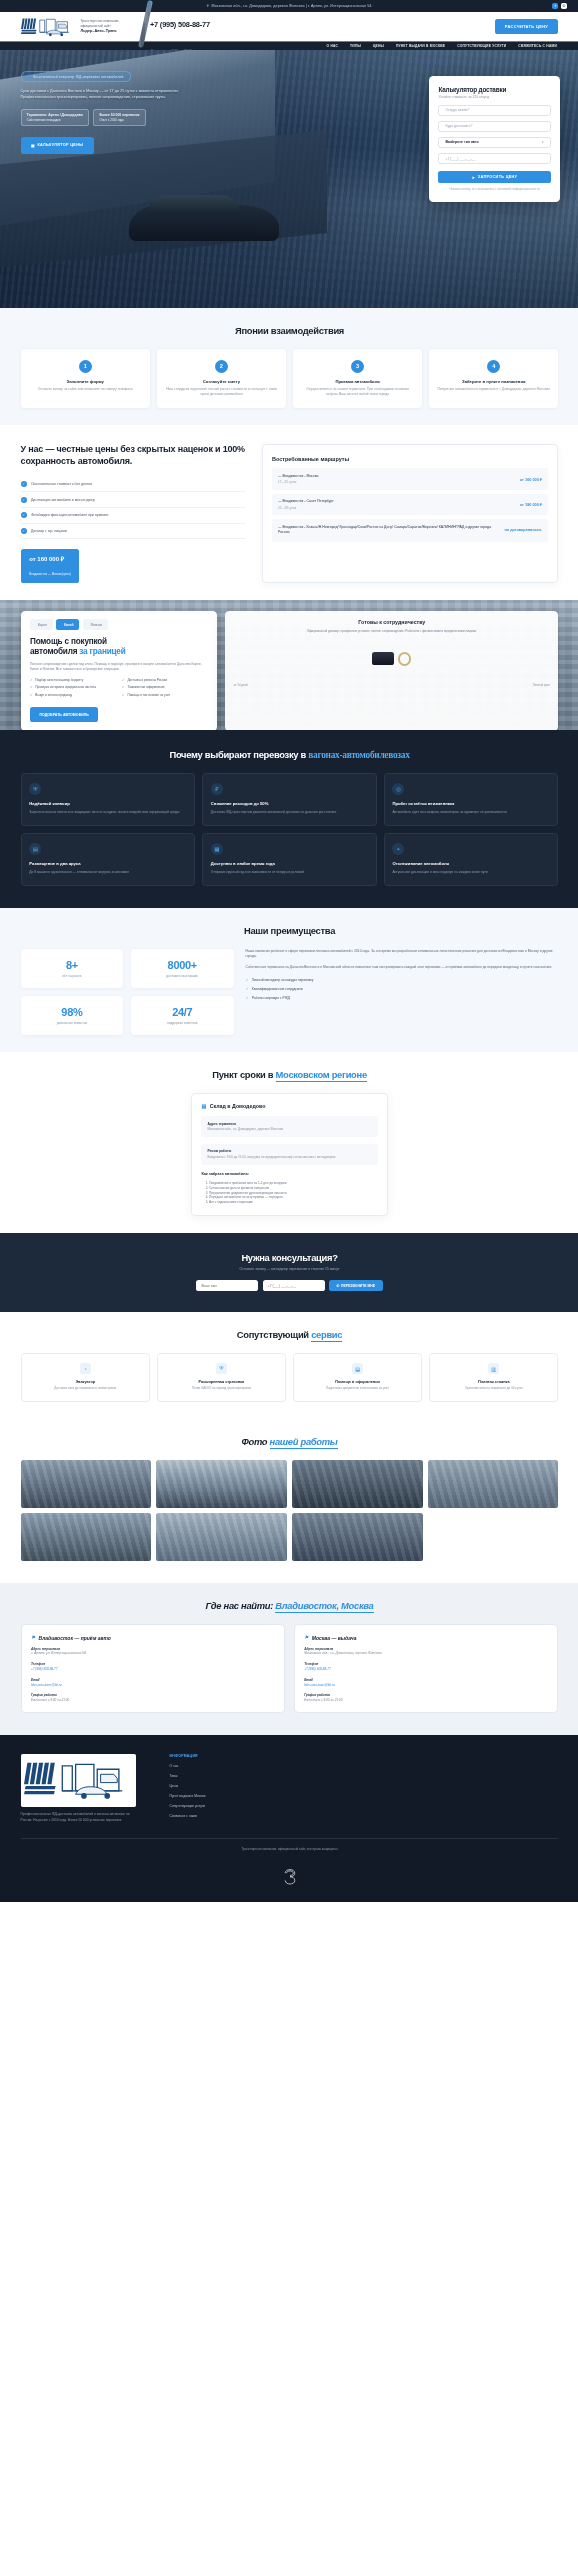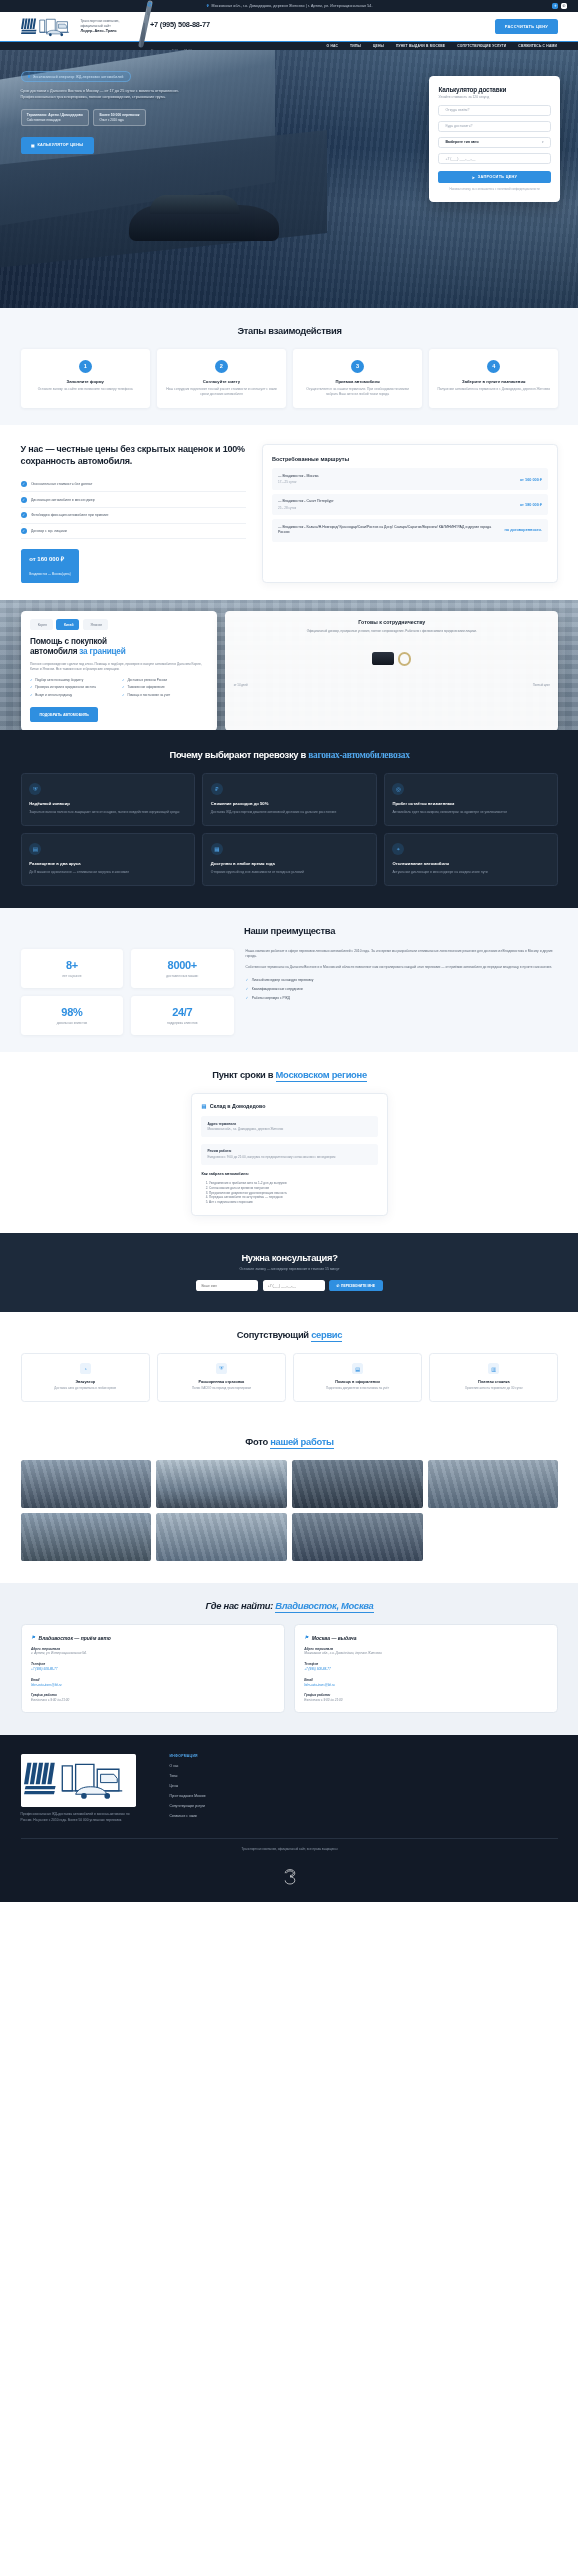--- a/index.html
+++ b/index.html
@@ -368,21 +368,21 @@
     padding: 9.4px 6.9px 10.3px; text-align: center;
   }
   .serv .ic {
     width: 11px; height: 11px; border-radius: 2.6px; background: #eaf3fc; color: #2f8fe0;
     font-size: 5.2px; display: flex; align-items: center; justify-content: center; margin: 0 auto 5.2px;
   }
   .serv h4 { font-size: 3.8px; margin-bottom: 2.6px; }
   .serv p { font-size: 3px; color: #8b95a3; line-height: 1.5; }
 
   
-  .photo-sec { background: #fff; padding-bottom: 22px; }
+  .photo-sec { background: #fff; padding-bottom: 22px; font-style: italic; }
   .photo-grid { display: grid; grid-template-columns: repeat(4, 1fr); gap: 5.2px; margin-top: 13px; }
   .ph {
     height: 48px; border-radius: 2.6px; overflow: hidden; position: relative;
     background: linear-gradient(180deg,#7e8fa0,#4f5f72);
   }
   .ph::after {
     content:""; position:absolute; inset:0;
     background: repeating-linear-gradient(75deg, rgba(255,255,255,.08) 0 3.4px, rgba(0,0,0,.06) 3.4px 7.7px);
   }
   .ph.a { background: linear-gradient(180deg,#8ea0b2 0%,#3f4d5e 100%); }
@@ -533,21 +533,21 @@
     </div>
     <button class="calc-submit">
       <span>➤</span>
       <span>ЗАПРОСИТЬ ЦЕНУ</span>
     </button>
     <div class="calc-note">Нажимая кнопку, вы соглашаетесь с политикой конфиденциальности</div>
   </div>
 </div>
 
 <section class="steps-sec">
-  <div class="sec-title">Этапы взаимодействия</div>
+  <div class="sec-title">Японии взаимодействия</div>
   <div class="steps">
     <div class="step">
       <div class="num">1</div>
       <h4>Заполните форму</h4>
       <p>Оставьте заявку на сайте или позвоните по номеру телефона</p>
     </div>
     <div class="step">
       <div class="num">2</div>
       <h4>Согласуйте смету</h4>
       <p>Наш сотрудник подготовит точный расчет стоимости и согласует с вами сроки доставки автомобиля</p>

